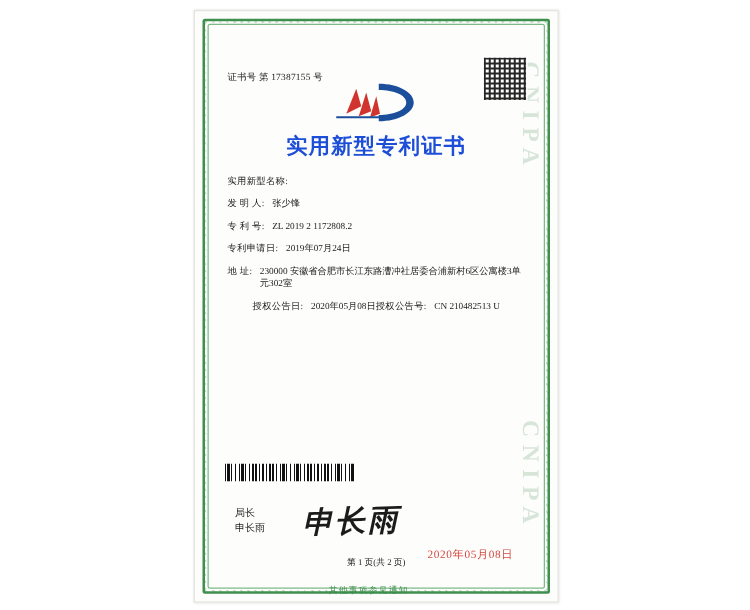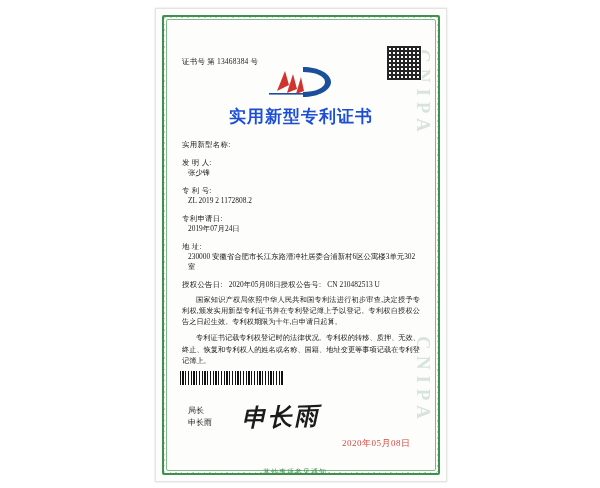--- a/index.html
+++ b/index.html
@@ -143,35 +143,34 @@
     top: 131px;
     width: 238px;
     font-size: 7.4px;
     color: #1a1a1a;
     font-family: "Liberation Serif", serif;
     line-height: 1.35;
   }
   .field-row {
     display: flex;
     margin-bottom: 8px;
-    flex-direction: column;
   }
   .field-label {
     flex: 0 0 auto;
     white-space: nowrap;
     letter-spacing: 0.3px;
   }
   .field-value {
     flex: 1 1 auto;
     padding-left: 6px;
     word-break: break-all;
   }
   .two-col {
     display: flex;
-    justify-content: flex-start;
+    justify-content: center;
     margin-bottom: 6px;
   }
   .two-col .half {
     display: flex;
     white-space: nowrap;
   }
   
   .body-text {
     position: absolute;
     left: 26px;
@@ -296,21 +295,21 @@
 
   <div class="sheet">
 
     <div class="border-outer"></div>
     <div class="border-pattern"></div>
     <div class="border-inner"></div>
 
     <div class="watermark">CNIPA</div>
     <div class="watermark2">CNIPA</div>
 
-    <div class="cert-no">证书号 第 13468384 号</div>
+    <div class="cert-no">证书号 第 17387155 号</div>
 
     <div class="qr"></div>
 
     <div class="logo">
       <svg viewBox="0 0 76 34" width="76" height="34" aria-hidden="true">
         <path d="M40 2 C56 2 68 9 68 17 C68 25 56 32 40 32 L40 27 C52 27 62 23 62 17 C62 11 52 7 40 7 Z" fill="#1b4f9c"></path>
         <path d="M14 26 L22 6 L26 20 Z" fill="#d0342c"></path>
         <path d="M24 28 L30 9 L34 24 Z" fill="#d0342c"></path>
         <path d="M33 29 L38 12 L41 26 Z" fill="#d0342c"></path>
         <rect x="6" y="28" width="40" height="1.6" fill="#1b4f9c"></rect>
@@ -344,31 +343,28 @@
           <span class="field-label">授权公告日:</span>
           <span class="field-value">2020年05月08日</span>
         </span>
         <span class="half">
           <span class="field-label">授权公告号:</span>
           <span class="field-value">CN 210482513 U</span>
         </span>
       </div>
     </div>
 
-    <div class="body-text">
-      <p>国家知识产权局依照中华人民共和国专利法进行初步审查,决定授予专利权,颁发实用新型专利证书并在专利登记簿上予以登记。专利权自授权公告之日起生效。专利权期限为十年,自申请日起算。</p>
-      <p>专利证书记载专利权登记时的法律状况。专利权的转移、质押、无效、终止、恢复和专利权人的姓名或名称、国籍、地址变更等事项记载在专利登记簿上。</p>
-    </div>
 
     <div class="barcode"></div>
 
     <div class="sign-block">
       <div>局长</div>
       <div>申长雨</div>
     </div>
     <div class="sign-script">申长雨</div>
 
     <div class="seal-date">2020年05月08日</div>
 
+    <div class="page-no">第 1 页(共 2 页)</div>
     <div class="footer-note">其他事项参见通知</div>
 
   </div>
 </div>
 
 </body></html>

